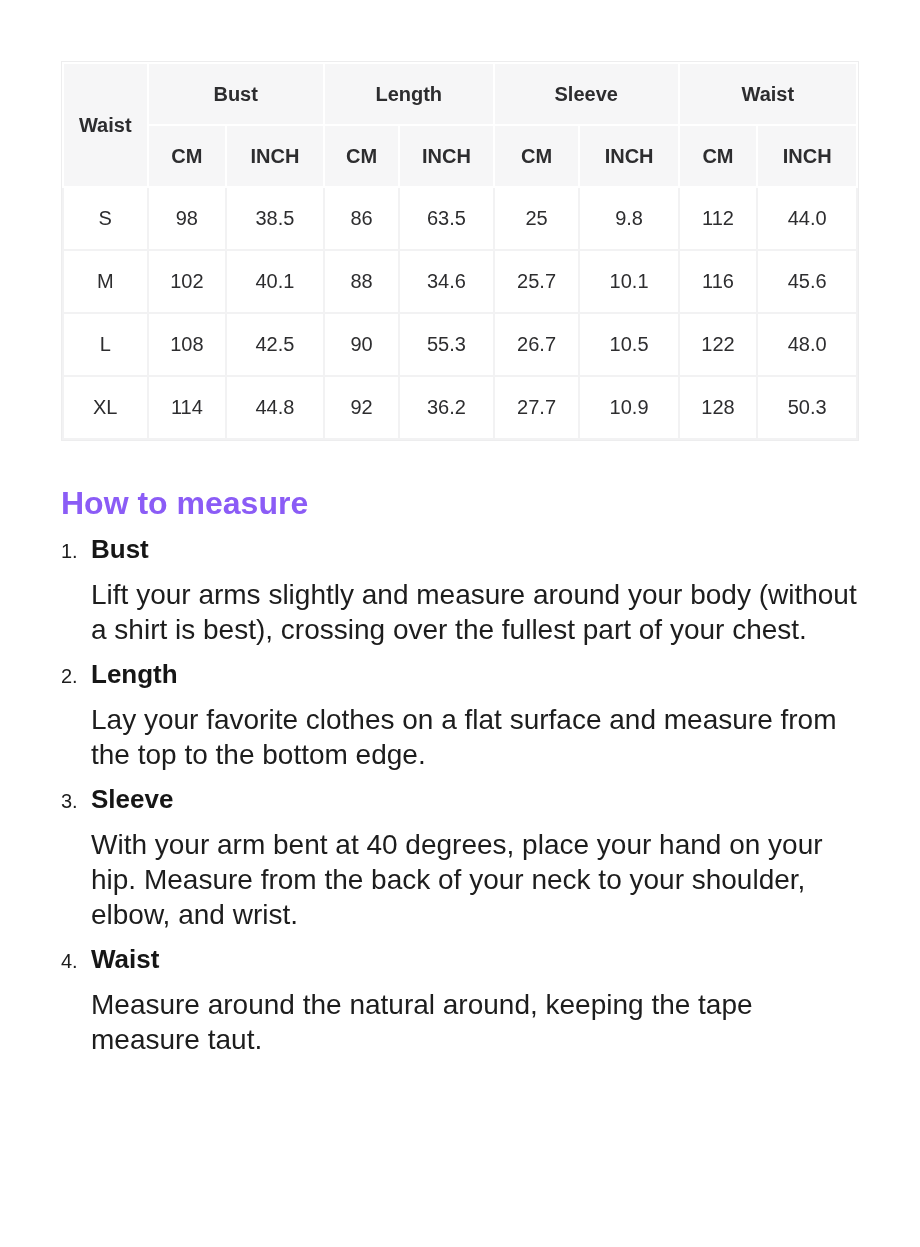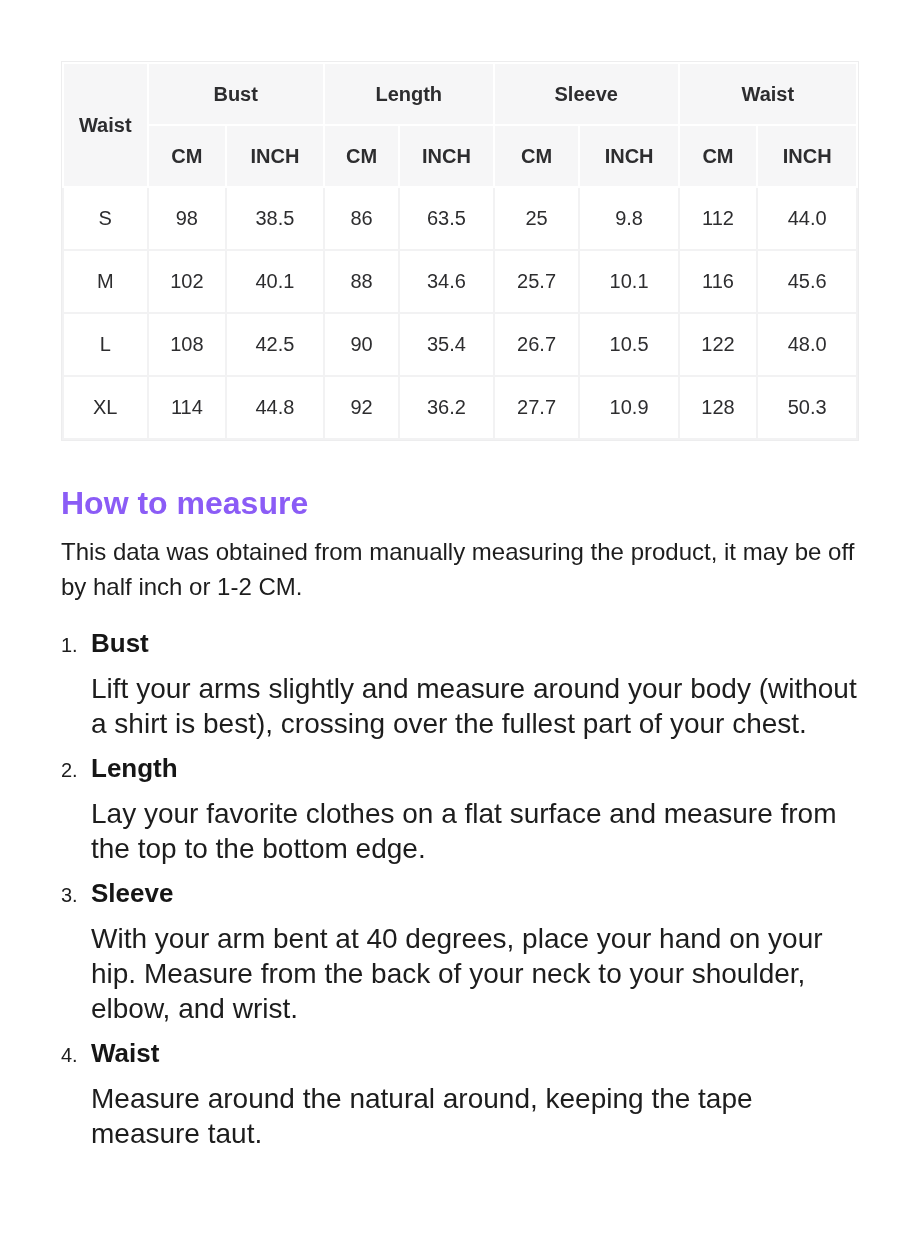--- a/index.html
+++ b/index.html
@@ -165,21 +165,21 @@
           <td>25.7</td>
           <td>10.1</td>
           <td>116</td>
           <td>45.6</td>
         </tr>
         <tr>
           <th>L</th>
           <td>108</td>
           <td>42.5</td>
           <td>90</td>
-          <td>35.4</td>
+          <td>55.3</td>
           <td>26.7</td>
           <td>10.5</td>
           <td>122</td>
           <td>48.0</td>
         </tr>
         <tr>
           <th>XL</th>
           <td>114</td>
           <td>44.8</td>
           <td>92</td>
@@ -187,21 +187,20 @@
           <td>27.7</td>
           <td>10.9</td>
           <td>128</td>
           <td>50.3</td>
         </tr>
       </tbody>
     </table>
   </div>
 
   <h2 class="howto-heading">How to measure</h2>
-  <p class="howto-intro">This data was obtained from manually measuring the product, it may be off by half inch or 1-2 CM.</p>
 
   <ol class="measure-list">
     <li>
       <div class="item-head">
         <span class="item-num">1.</span>
         <h3 class="item-title">Bust</h3>
       </div>
       <p class="item-desc">Lift your arms slightly and measure around your body (without a shirt is best), crossing over the fullest part of your chest.</p>
     </li>
     <li>

